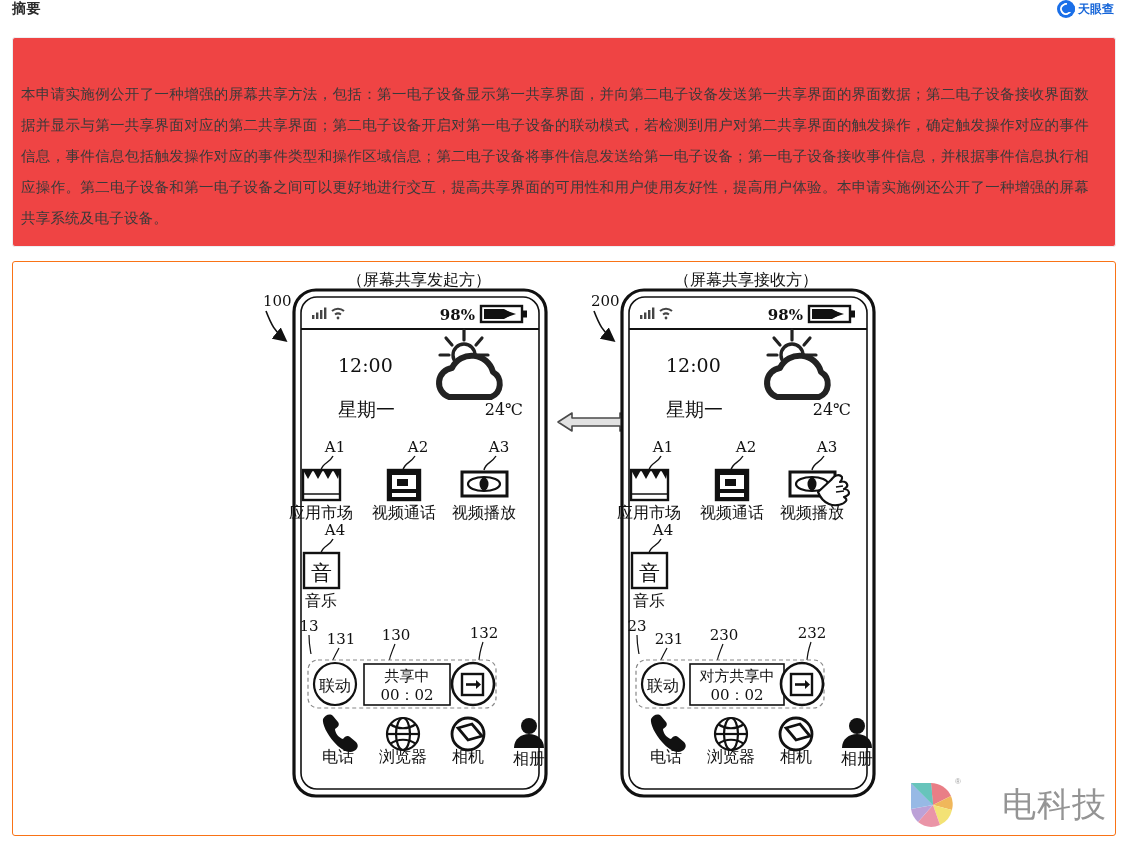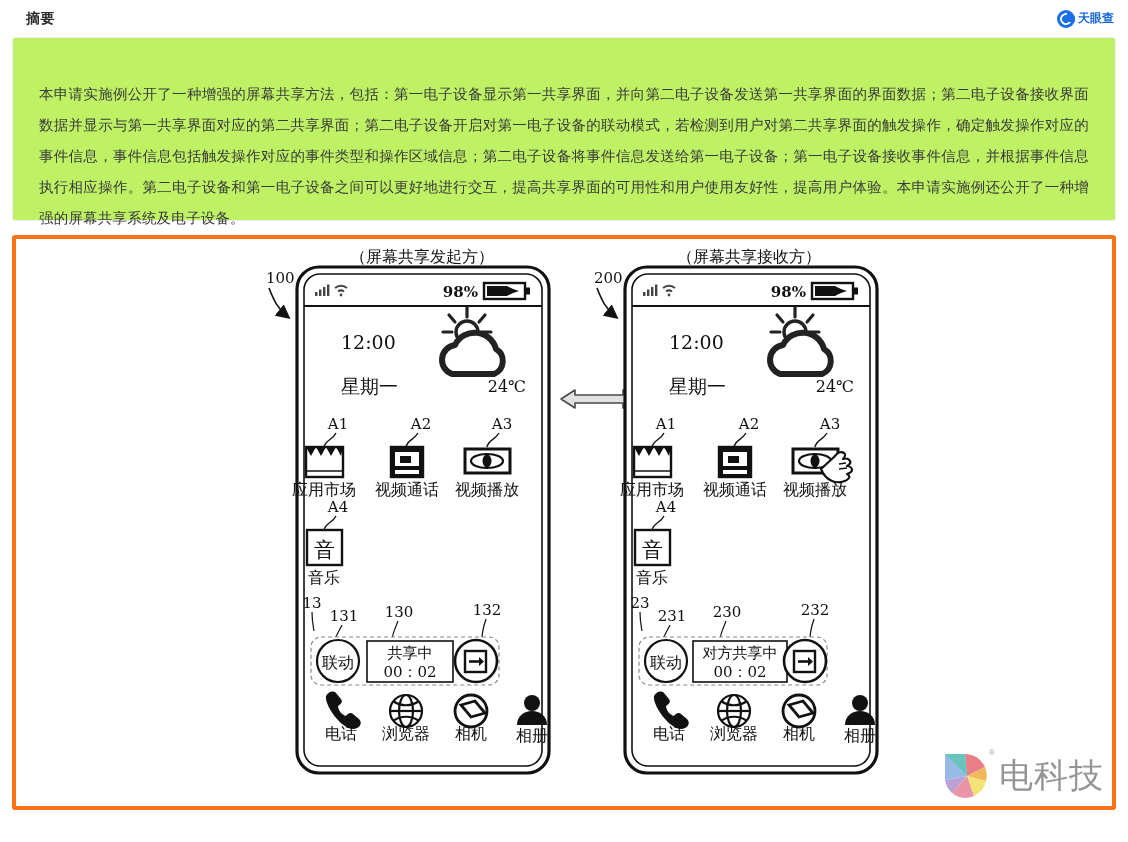--- a/index.html
+++ b/index.html
@@ -7,22 +7,22 @@
     width:1128px;height:842px;
     background:#ffffff;
     font-family:"Liberation Sans","DejaVu Sans",sans-serif;
     color:#333;
     overflow:hidden;
     position:relative;
   }
   
   .page-header{
     height:37px;
-    display:flex;align-items:center;justify-content:space-between;
-    padding:0 14px 0 26px;
+    display:flex;align-items:flex-start;justify-content:space-between;
+    padding:0 14px 0 12px;
     box-sizing:border-box;
   }
   .page-title{
     font-size:14px;font-weight:bold;color:#2b2b2b;letter-spacing:.5px;
   }
   .brand{display:flex;align-items:center;gap:3px;}
   .brand-mark{
     width:18px;height:18px;border-radius:50%;
     background:#1a6fe8;
     position:relative;overflow:hidden;flex:none;
@@ -38,55 +38,56 @@
   }
   .brand-text{
     font-size:12px;font-weight:bold;color:#1565d8;letter-spacing:0px;
     font-family:"DejaVu Sans",sans-serif;
   }
   
   .abstract-panel{
     margin:0 12px;
     border:1px solid #eceff3;
     border-radius:3px;
-    background:#bef264;
+    background:#ef4444;
     box-sizing:border-box;
-    height:184px;
-    padding:26px 26px 0 26px;
+    height:210px;
+    padding:26px 26px 0 8px;
   }
   .abstract-text{
     font-size:14.5px;
     line-height:31px;
     color:#3a3a3a;
     text-align:justify;
     font-family:"DejaVu Sans","Liberation Sans",sans-serif;
     letter-spacing:.2px;
   }
   
   .figure-panel{
     margin:14px 12px 0 12px;
-    border:4px solid #f97316;
+    border:1px solid #f97316;
     border-radius:3px;
     background:#ffffff;
     box-sizing:border-box;
     height:575px;
     position:relative;
   }
   .figure-stage{position:absolute;inset:0;}
   .fig-svg{position:absolute;left:0;top:0;}
   
   .watermark{
     position:absolute;right:8px;bottom:4px;
     display:flex;align-items:center;gap:6px;
     opacity:.92;
   }
   .wm-logo{width:52px;height:52px;position:relative;flex:none;}
   .wm-text{
     font-size:34px;color:#8c8c8c;font-weight:400;letter-spacing:1px;
     font-family:"DejaVu Sans",sans-serif;
+    margin-left:37px;
   }
   .wm-reg{
     position:absolute;right:-2px;top:-2px;font-size:8px;color:#9a9a9a;
   }
 </style>
 </head>
 <body>
 
 <div class="page-header">
   <div class="page-title">摘要</div>

